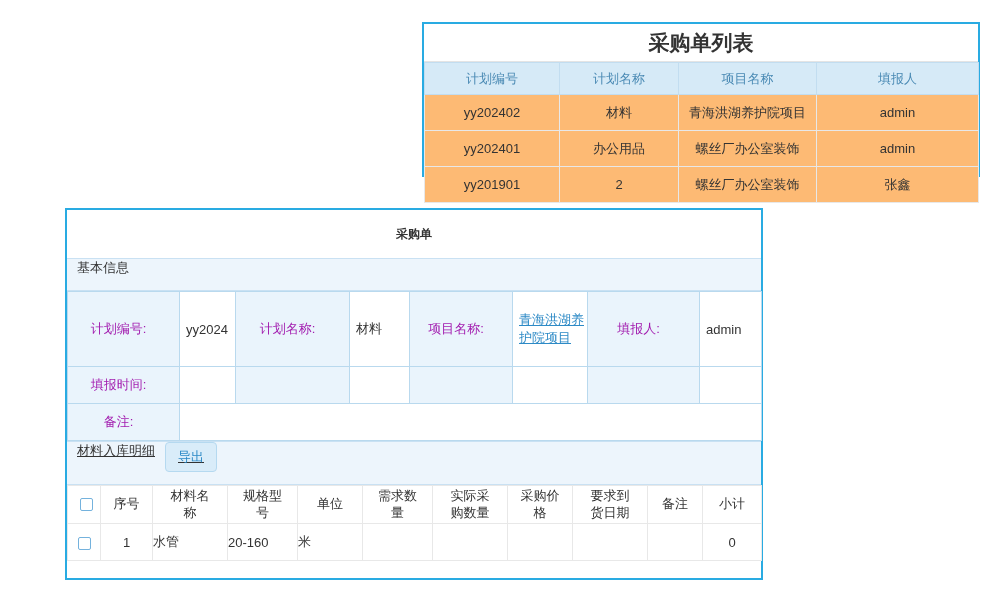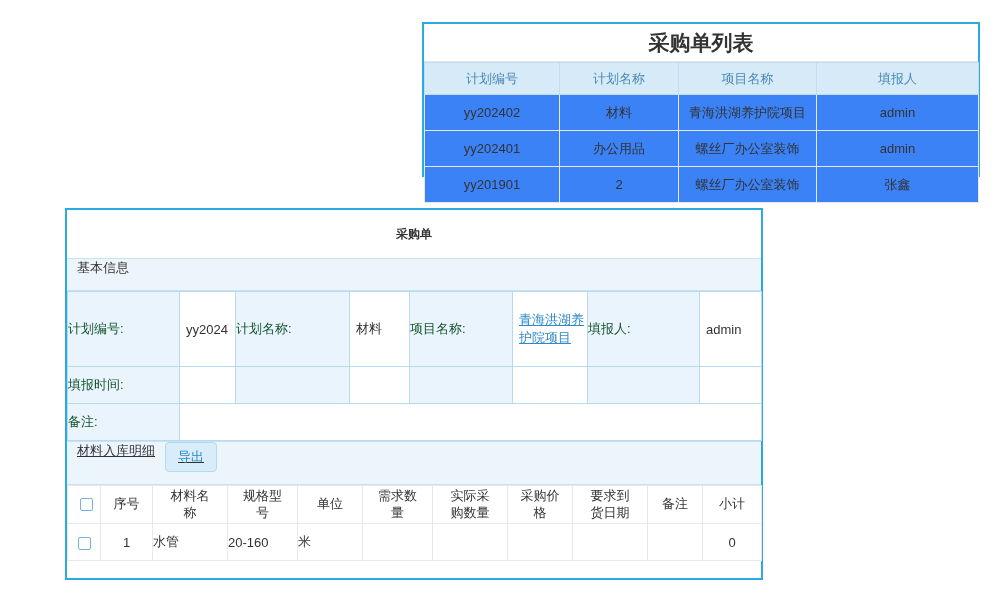--- a/index.html
+++ b/index.html
@@ -22,42 +22,42 @@
     border-bottom: 1px solid #e4e4e4;
   }
   table { border-collapse: collapse; table-layout: fixed; width: 100%; }
   .list-table th {
     background: #d6eaf7; color: #4a8ab4; font-weight: normal;
     height: 32px; text-align: center; font-size: 13px;
     border: 1px solid #c2ddf0;
   }
   .list-table td {
     height: 36px; text-align: center; font-size: 13px; color: #333;
-    border: 1px solid #e8e8e8; background: #3b82f6;
+    border: 1px solid #e8e8e8; background: #fdba74;
   }
   .list-table tr td { cursor: default; }
 
   
   .form-panel { left: 65px; top: 208px; width: 698px; height: 372px; }
   .form-panel .panel-title {
     height: 48px; line-height: 48px; text-align: center;
     font-size: 12px; font-weight: bold; color: #333;
   }
   .section-bar {
     display: flex; align-items: flex-start;
     height: 33px; padding-left: 10px;
     background: #edf5fc;
     border-top: 1px solid #c9e1f3; border-bottom: 1px solid #c9e1f3;
     font-size: 13px; color: #333;
   }
   .detail-bar { height: 44px; text-decoration: underline; }
 
   .form-table td { border: 1px solid #b9d9ee; font-size: 13px; }
   .form-table .lbl {
-    background: #eaf4fc; text-align: left; padding-right: 10px; color: #14532d;
+    background: #eaf4fc; text-align: center; padding-right: 10px; color: #a21caf;
   }
   .form-table .val { background: #fff; text-align: left; padding-left: 6px; }
   .form-table tr.row-tall td { height: 75px; }
   .form-table tr.row-short td { height: 37px; }
   .form-table a.cell-link { color: #2d8ac6; text-decoration: underline; cursor: pointer; word-break: break-all; display: inline-block; }
 
   .detail-table th {
     font-weight: normal; color: #333; background: #fff;
     border: 1px solid #e8e8e8; height: 38px;
     padding: 2px 12px; font-size: 13px; text-align: center; line-height: 1.25;

